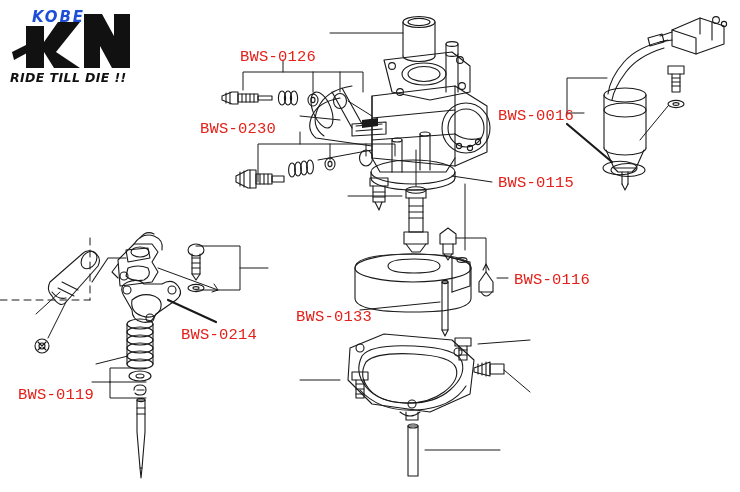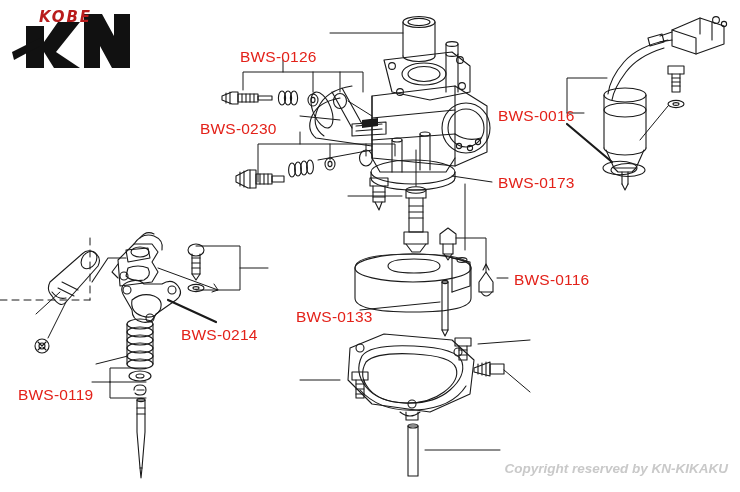--- a/index.html
+++ b/index.html
@@ -3,26 +3,26 @@
 <meta charset="utf-8">
 <title>KN Kikaku Carburetor Parts Diagram</title>
 <style>
   html,body{margin:0;padding:0;background:#ffffff;}
   body{width:740px;height:492px;overflow:hidden;
        font-family:"Liberation Sans","DejaVu Sans",sans-serif;}
   #stage{position:relative;width:740px;height:492px;background:#ffffff;}
   #art{position:absolute;left:0;top:0;width:740px;height:492px;}
 
   .lbl{position:absolute;color:#e32119;font-size:15.5px;letter-spacing:.2px;
-       white-space:nowrap;font-family:Liberation Sans, sans-serif;text-align:right;}
+       white-space:nowrap;font-family:Liberation Mono, monospace;text-align:right;}
 
   #logo{position:absolute;left:10px;top:8px;width:120px;height:80px;}
   .logo-kobe{position:absolute;left:22px;top:0px;font-size:15px;font-weight:bold;
-    font-style:italic;letter-spacing:2px;color:#b91c1c;
-    font-family:"DejaVu Sans",sans-serif;transform:scaleY(1.05);margin-left:7px;}
+    font-style:italic;letter-spacing:2px;color:#1d4ed8;
+    font-family:"DejaVu Sans",sans-serif;transform:scaleY(1.05);}
   .logo-tag{position:absolute;left:0px;top:62px;font-size:12.5px;font-weight:bold;
     font-style:italic;letter-spacing:.4px;color:#111;
     font-family:"DejaVu Sans",sans-serif;}
 
   #copyright{position:absolute;right:12px;top:461px;color:#c9c9c9;
     font-size:13.5px;font-weight:bold;font-style:italic;white-space:nowrap;
     font-family:"Liberation Sans","DejaVu Sans",sans-serif;}
 </style>
 </head>
 <body>
@@ -315,26 +315,26 @@
     <svg width="120" height="62" viewBox="0 0 120 62" xmlns="http://www.w3.org/2000/svg">
       <g fill="#111">
 
         <polygon points="16,18 34,18 34,34 48,14 70,14 46,44 70,60 44,60 34,44 34,60 16,60"></polygon>
 
         <polygon points="2,44 30,30 30,38 4,52"></polygon>
 
         <polygon points="74,6 92,6 104,28 104,6 120,6 120,60 102,60 90,38 90,60 74,60"></polygon>
       </g>
     </svg>
+    <div class="logo-tag">RIDE TILL DIE !!</div>
   </div>
 
   <div class="lbl" style="left:240px;top:48px">BWS-0126</div>
   <div class="lbl" style="left:200px;top:120px">BWS-0230</div>
   <div class="lbl" style="left:498px;top:107px">BWS-0016</div>
-  <div class="lbl" style="left:498px;top:174px">BWS-0173</div>
+  <div class="lbl" style="left:498px;top:174px">BWS-0115</div>
   <div class="lbl" style="left:514px;top:271px">BWS-0116</div>
   <div class="lbl" style="left:296px;top:308px">BWS-0133</div>
   <div class="lbl" style="left:181px;top:326px">BWS-0214</div>
   <div class="lbl" style="left:18px;top:386px">BWS-0119</div>
 
-  <div id="copyright">Copyright reserved by KN-KIKAKU</div>
 
 </div>
 
 </body></html>

